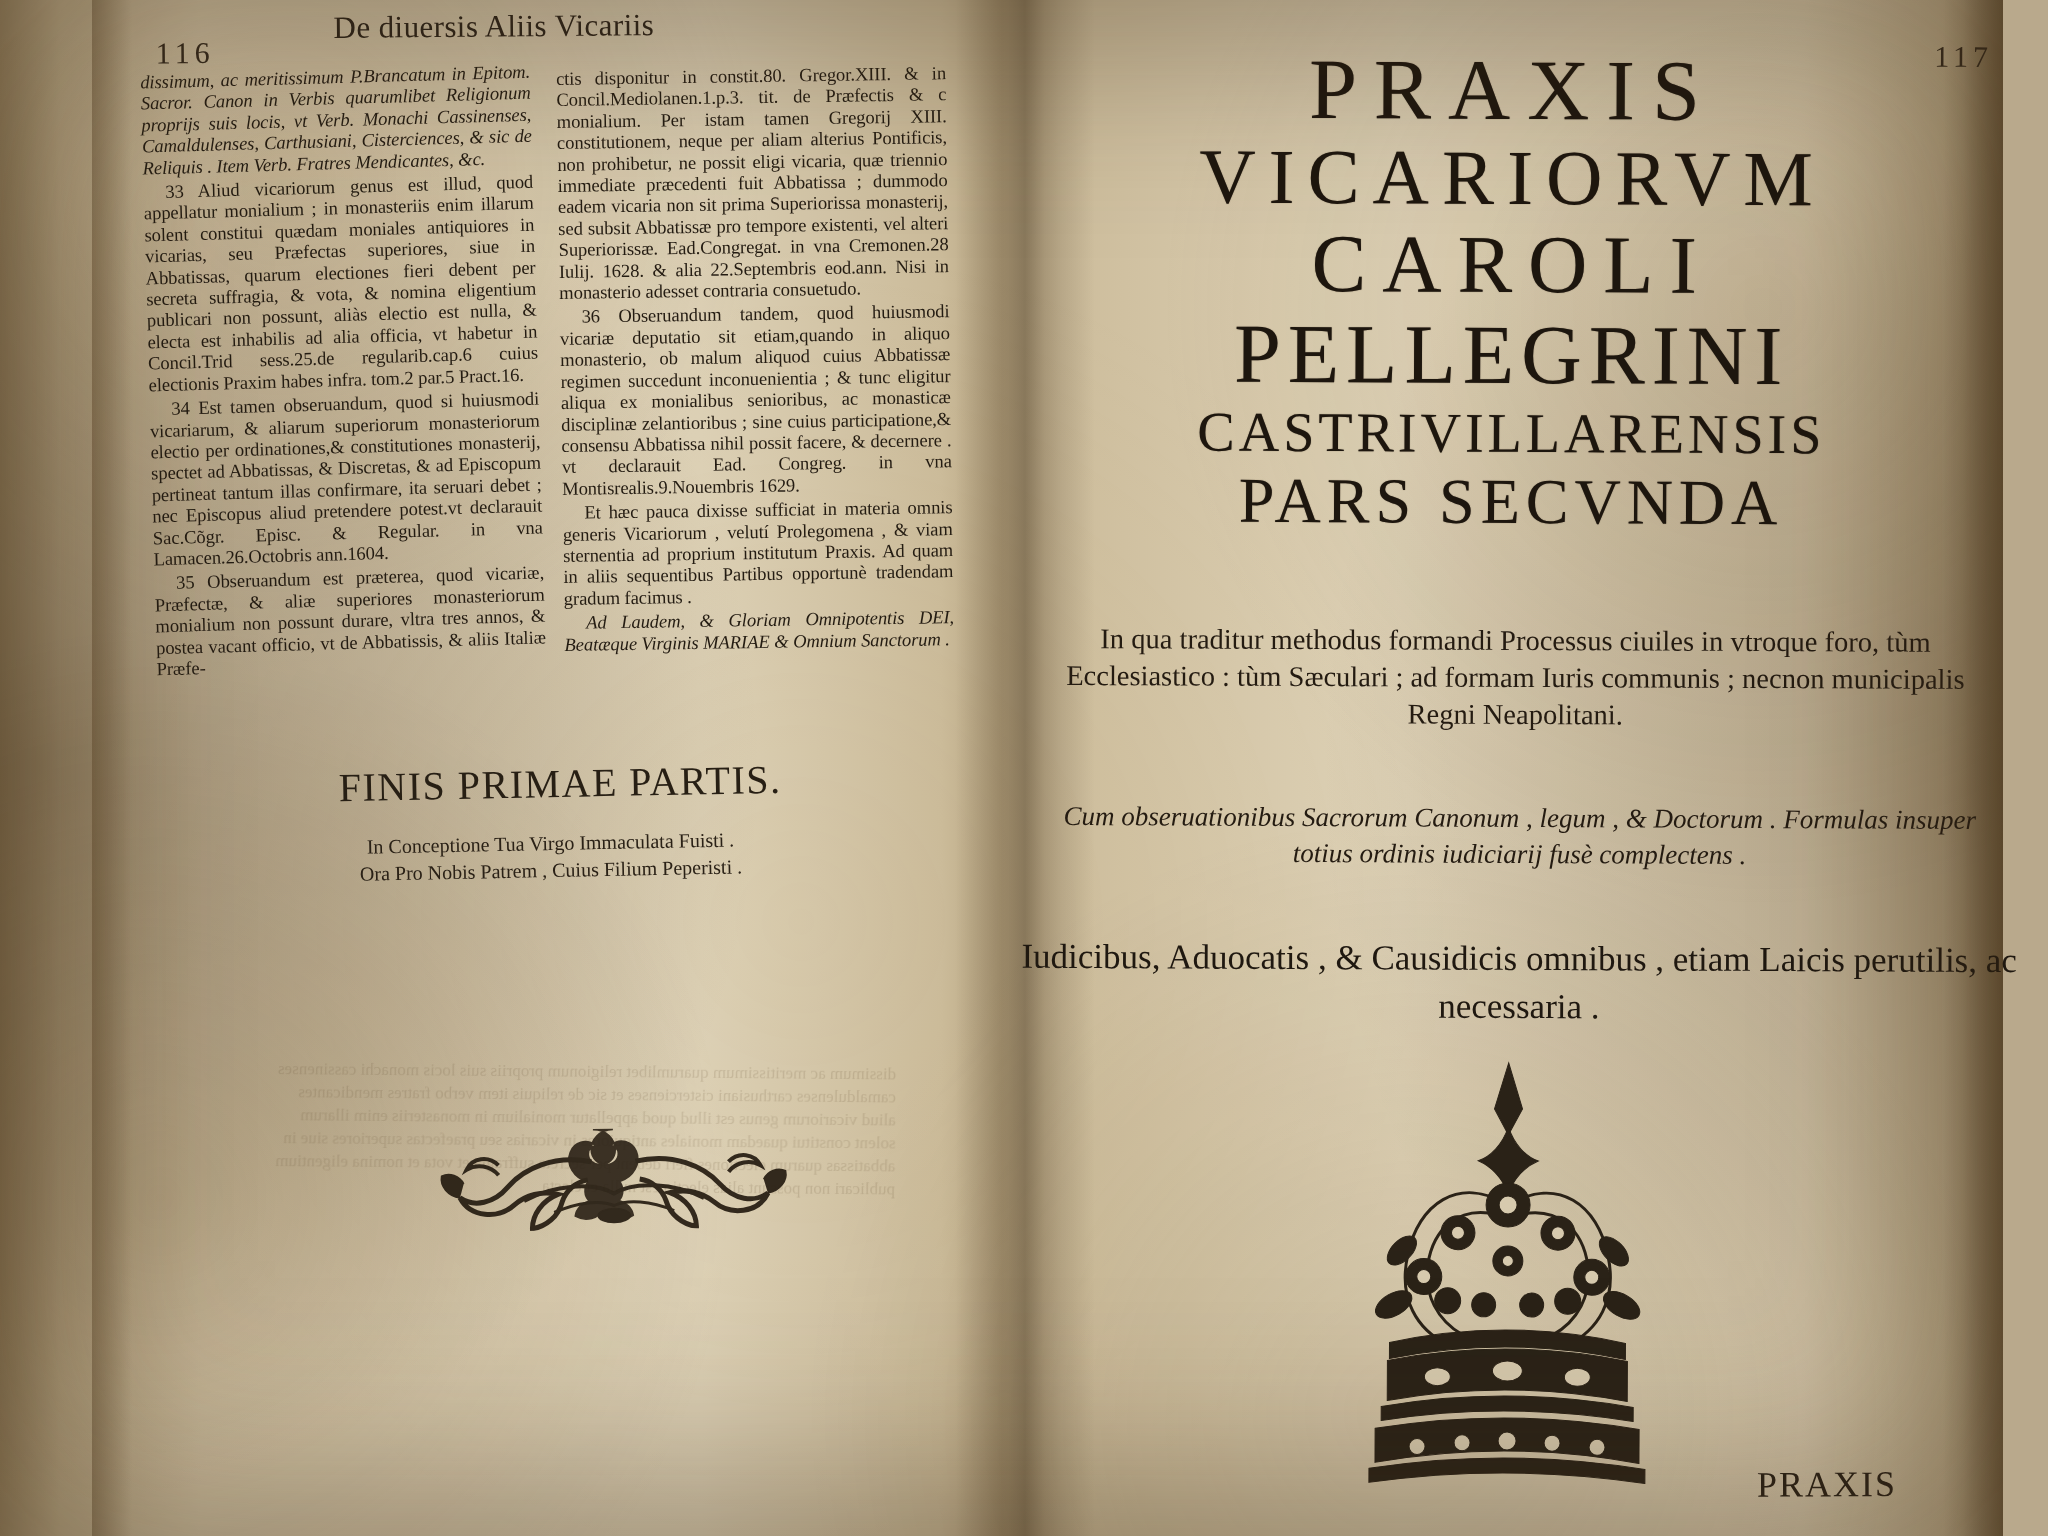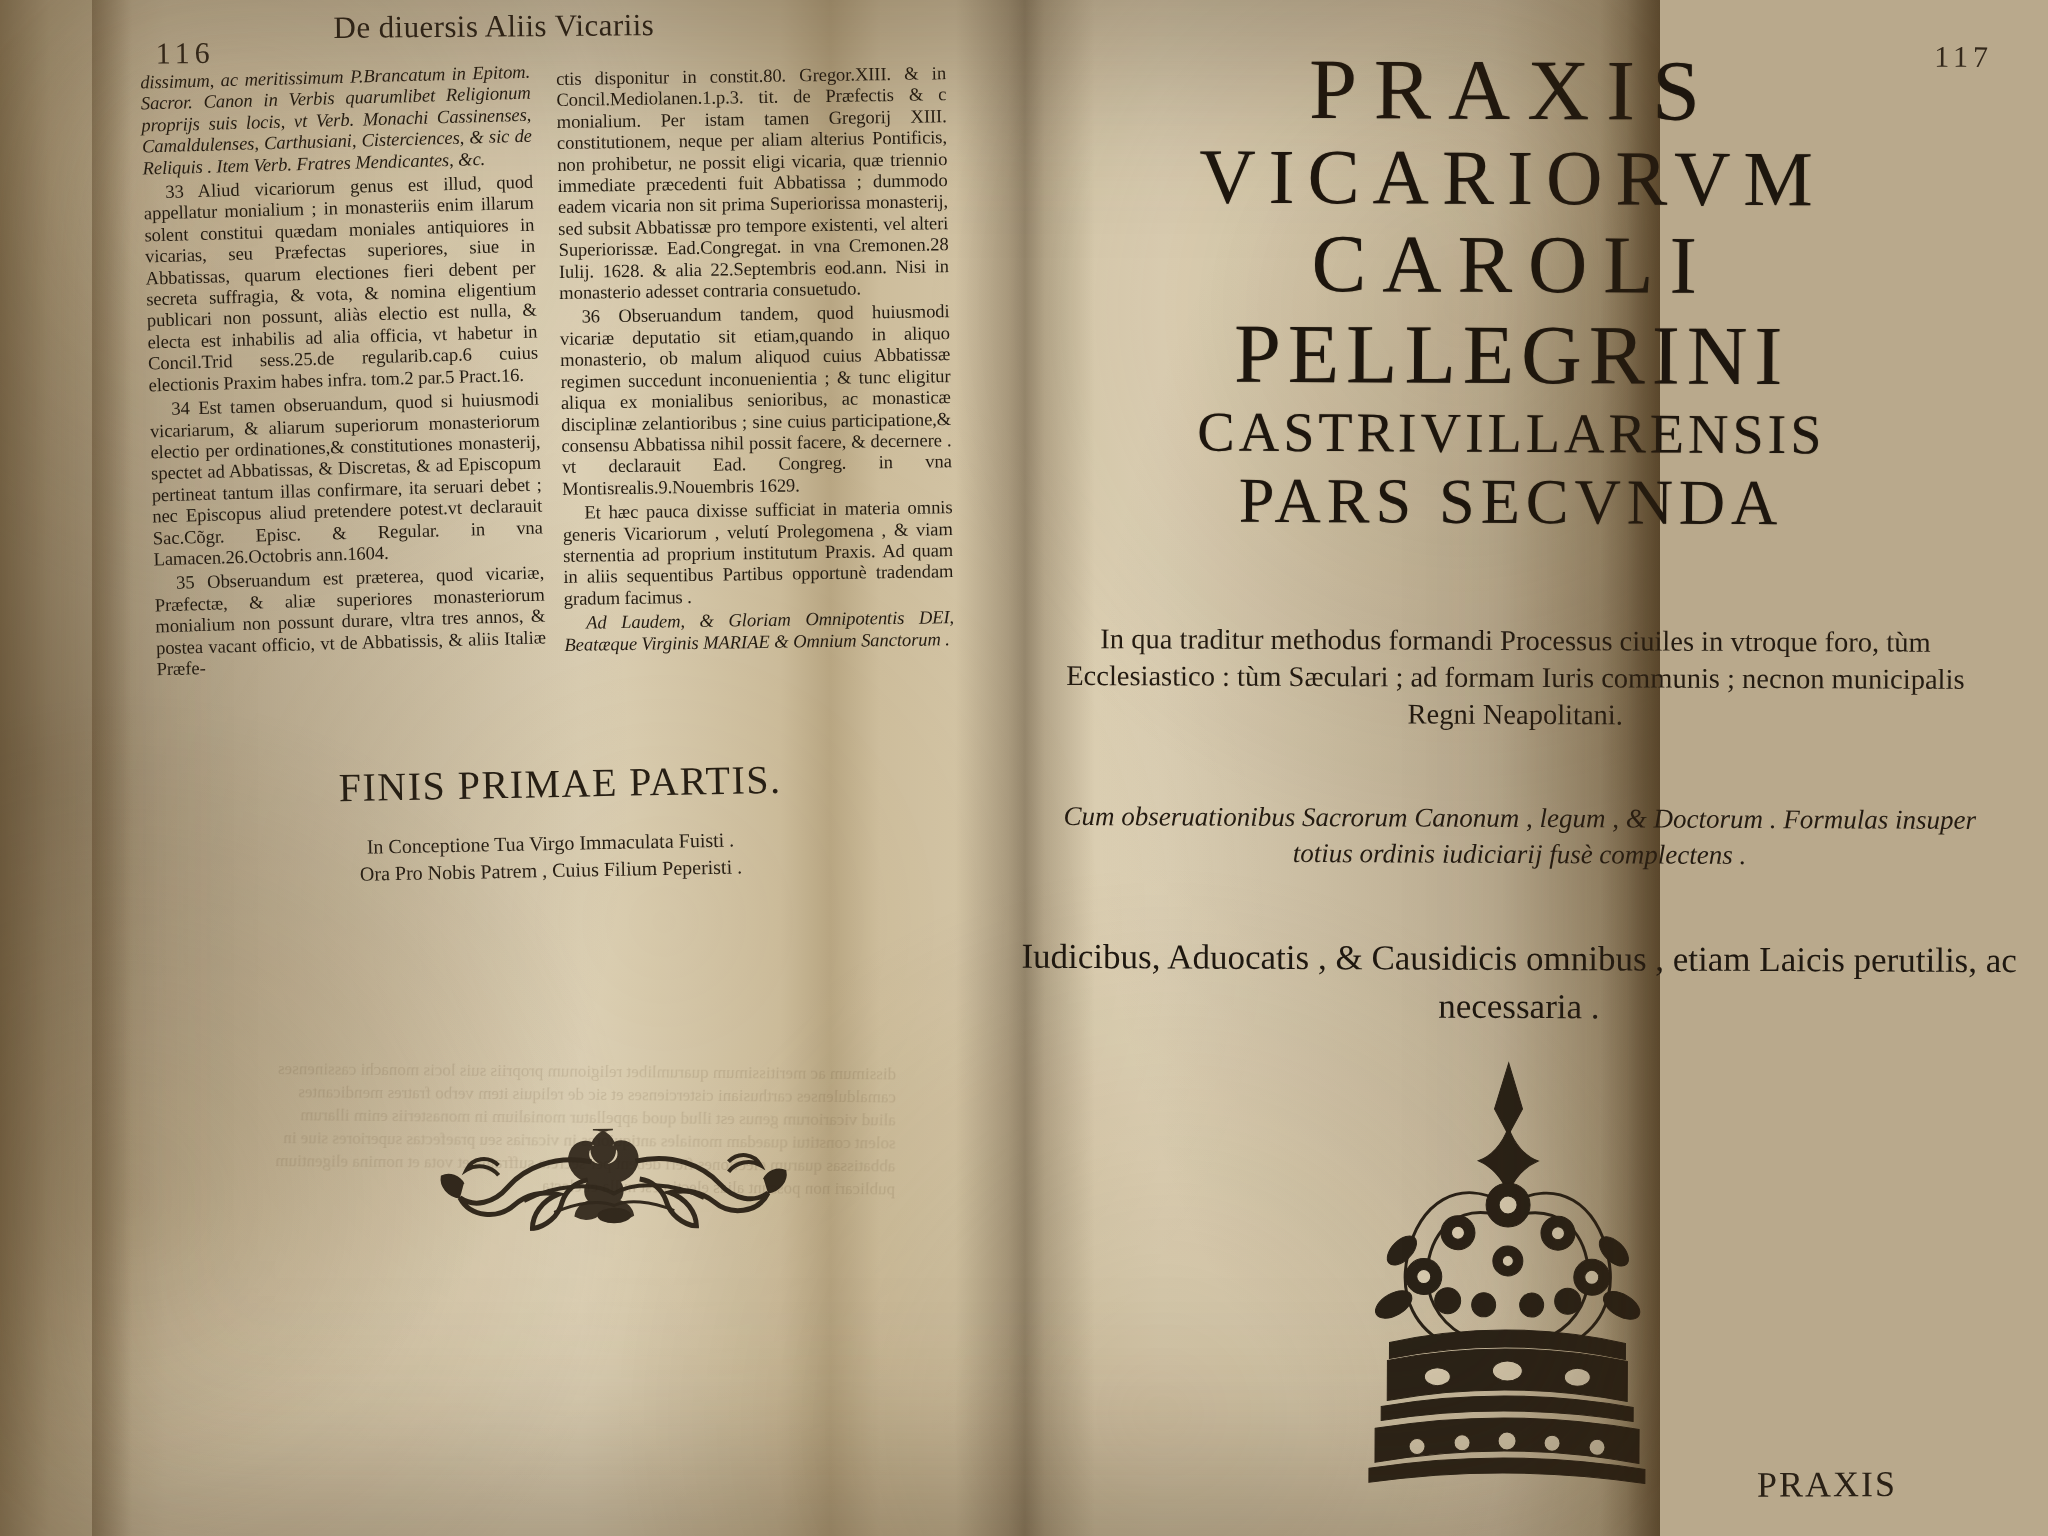--- a/index.html
+++ b/index.html
@@ -7,21 +7,21 @@
   body {
     width: 2048px; height: 1536px;
     background: #b9a98c;
     font-family: "Liberation Serif", serif;
     overflow: hidden;
   }
 
   
   #spread {
     position: relative;
-    width: 1660px; height: 1536px;
+    width: 2003px; height: 1536px;
     background:
       radial-gradient(ellipse 60% 80% at 2% 50%, rgba(90,70,45,0.45), rgba(0,0,0,0) 60%),
       radial-gradient(ellipse 55% 90% at 99% 50%, rgba(90,70,45,0.35), rgba(0,0,0,0) 60%),
       linear-gradient(90deg, #9d8a69 0%, #c3b393 3%, #d8cbb0 10%, #dcd0b6 35%, #cbbb9b 47%,
                       #b8a684 50%, #cdbd9d 53%, #ded2b8 70%, #d9ccb1 90%, #bfae8d 98%, #8e7b5c 100%);
     filter: saturate(1.02);
   }
   
   #spread:before {
     content:"";

